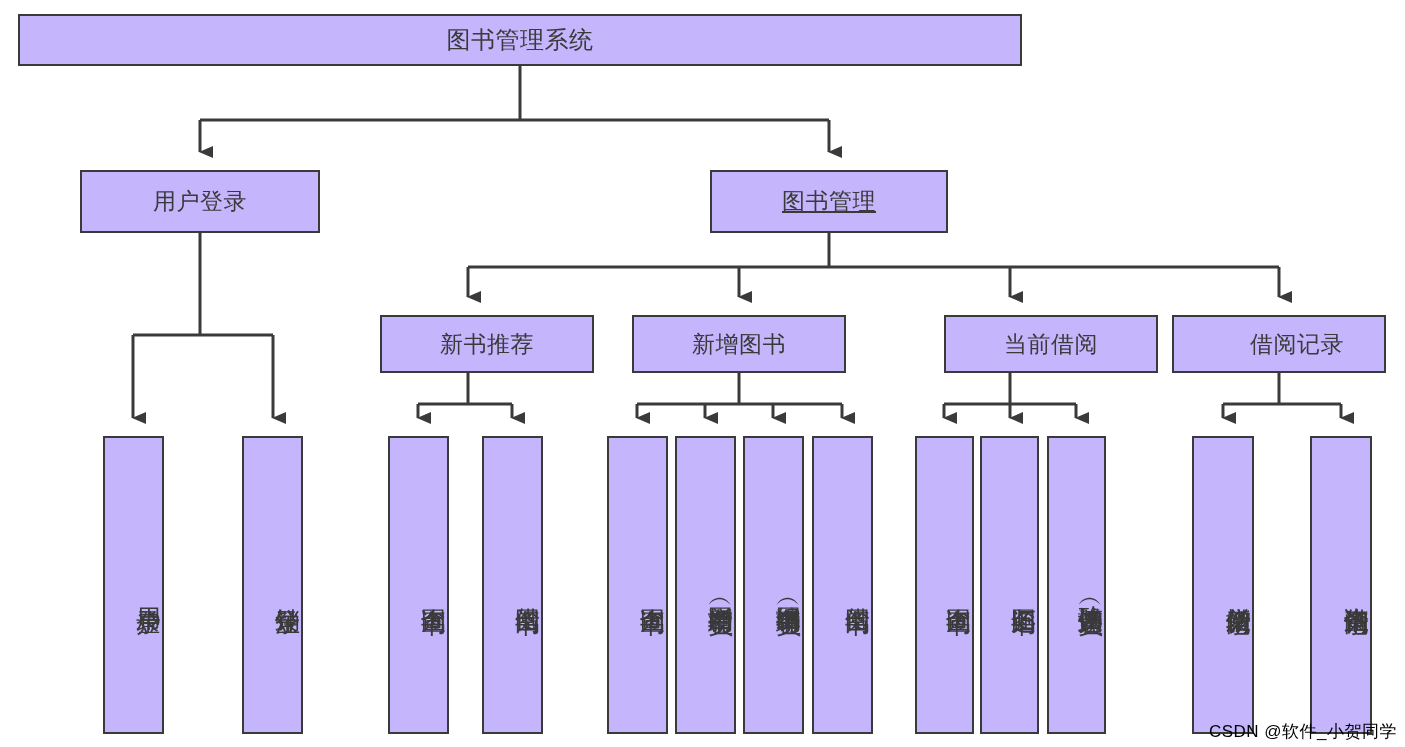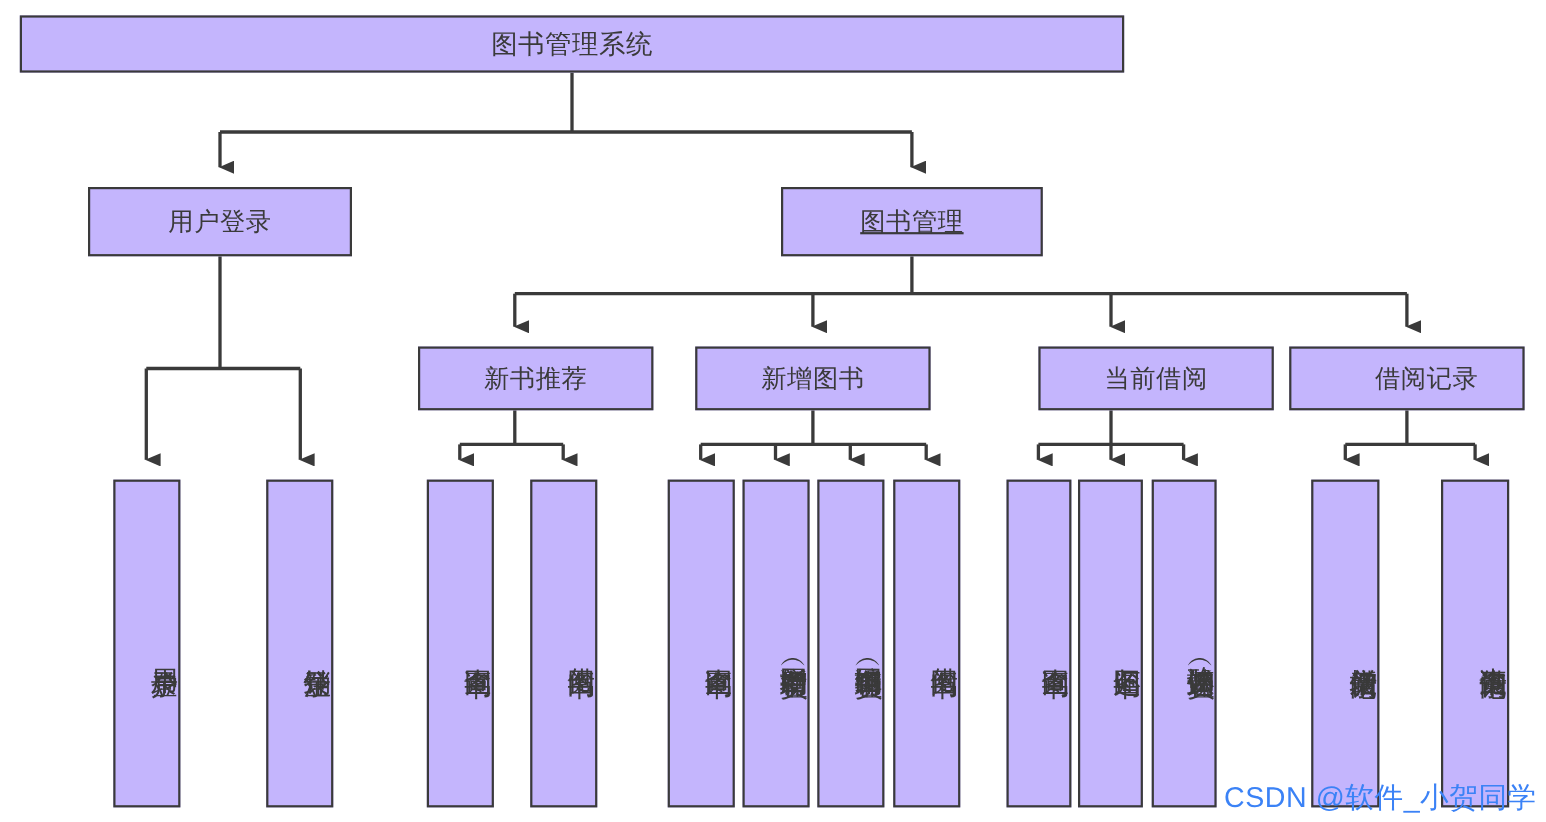--- a/index.html
+++ b/index.html
@@ -54,22 +54,22 @@
     text-orientation: upright;
     white-space: nowrap;
   }
   .node.root {
     font-size: 24px;
   }
   .watermark {
     position: absolute;
     right: 8px;
     bottom: 4px;
-    font-size: 26px;
-    color: #3b82f6;
+    font-size: 17px;
+    color: #000000;
     white-space: nowrap;
     letter-spacing: 0.5px;
   }
 </style>
 </head>
 <body>
 
 <div id="canvas">
 
   <svg class="edges" viewBox="0 0 1405 747" xmlns="http://www.w3.org/2000/svg">

